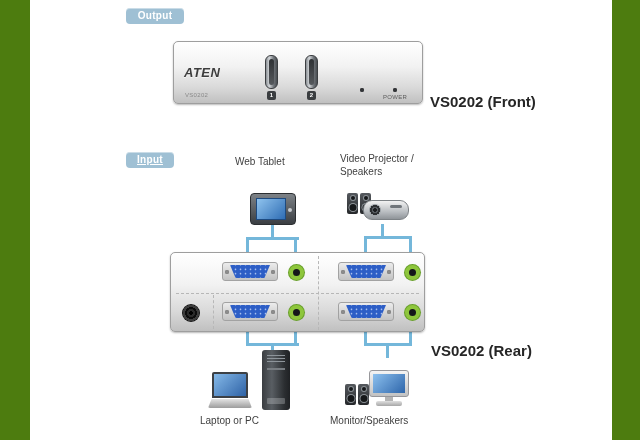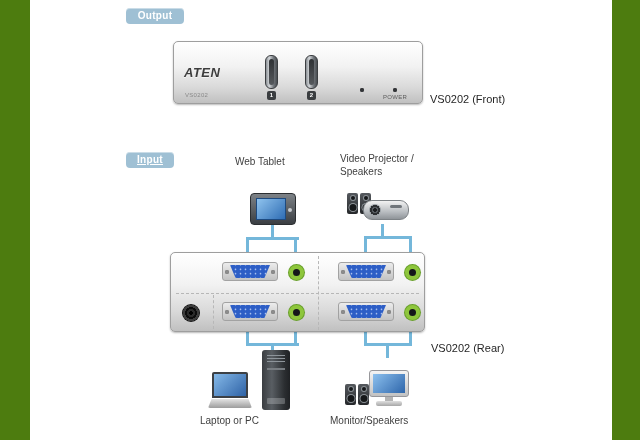--- a/index.html
+++ b/index.html
@@ -6,21 +6,21 @@
   body { font-family: "Liberation Sans", sans-serif; background:#2e2e2e; }
   .canvas { position:relative; width:640px; height:440px; background:#4d7c0f; overflow:hidden; }
   .content { position:absolute; left:30px; top:0; width:582px; height:440px; background:#ffffff; }
 
   .badge { position:absolute; height:16px; line-height:16px; text-align:center; border-radius:4px;
            background:#9fc0d4; color:#fff; font-size:10px; font-weight:bold; letter-spacing:.3px;
            box-shadow: inset 0 1px 0 rgba(255,255,255,.45); }
   .badge.output { left:96px; top:8px; width:58px; }
   .badge.input  { left:96px; top:152px; width:48px;text-decoration:underline; }
 
-  .caption { position:absolute; font-size:11px; font-weight:normal; color:#262626; white-space:nowrap; }
+  .caption { position:absolute; font-size:15px; font-weight:bold; color:#262626; white-space:nowrap; }
   .caption.front { left:400px; top:93px; }
   .caption.rear  { left:401px; top:306px;margin-top:36px; }
 
   .dev-label { position:absolute; font-size:10px; color:#3f3f3f; text-align:left; line-height:13px; }
   .lbl-tablet { left:205px; top:155px; width:86px; }
   .lbl-projector { left:310px; top:152px; width:104px; }
   .lbl-laptop { left:170px; top:414px; width:100px; }
   .lbl-monitor { left:300px; top:414px; width:110px; }
 
   

